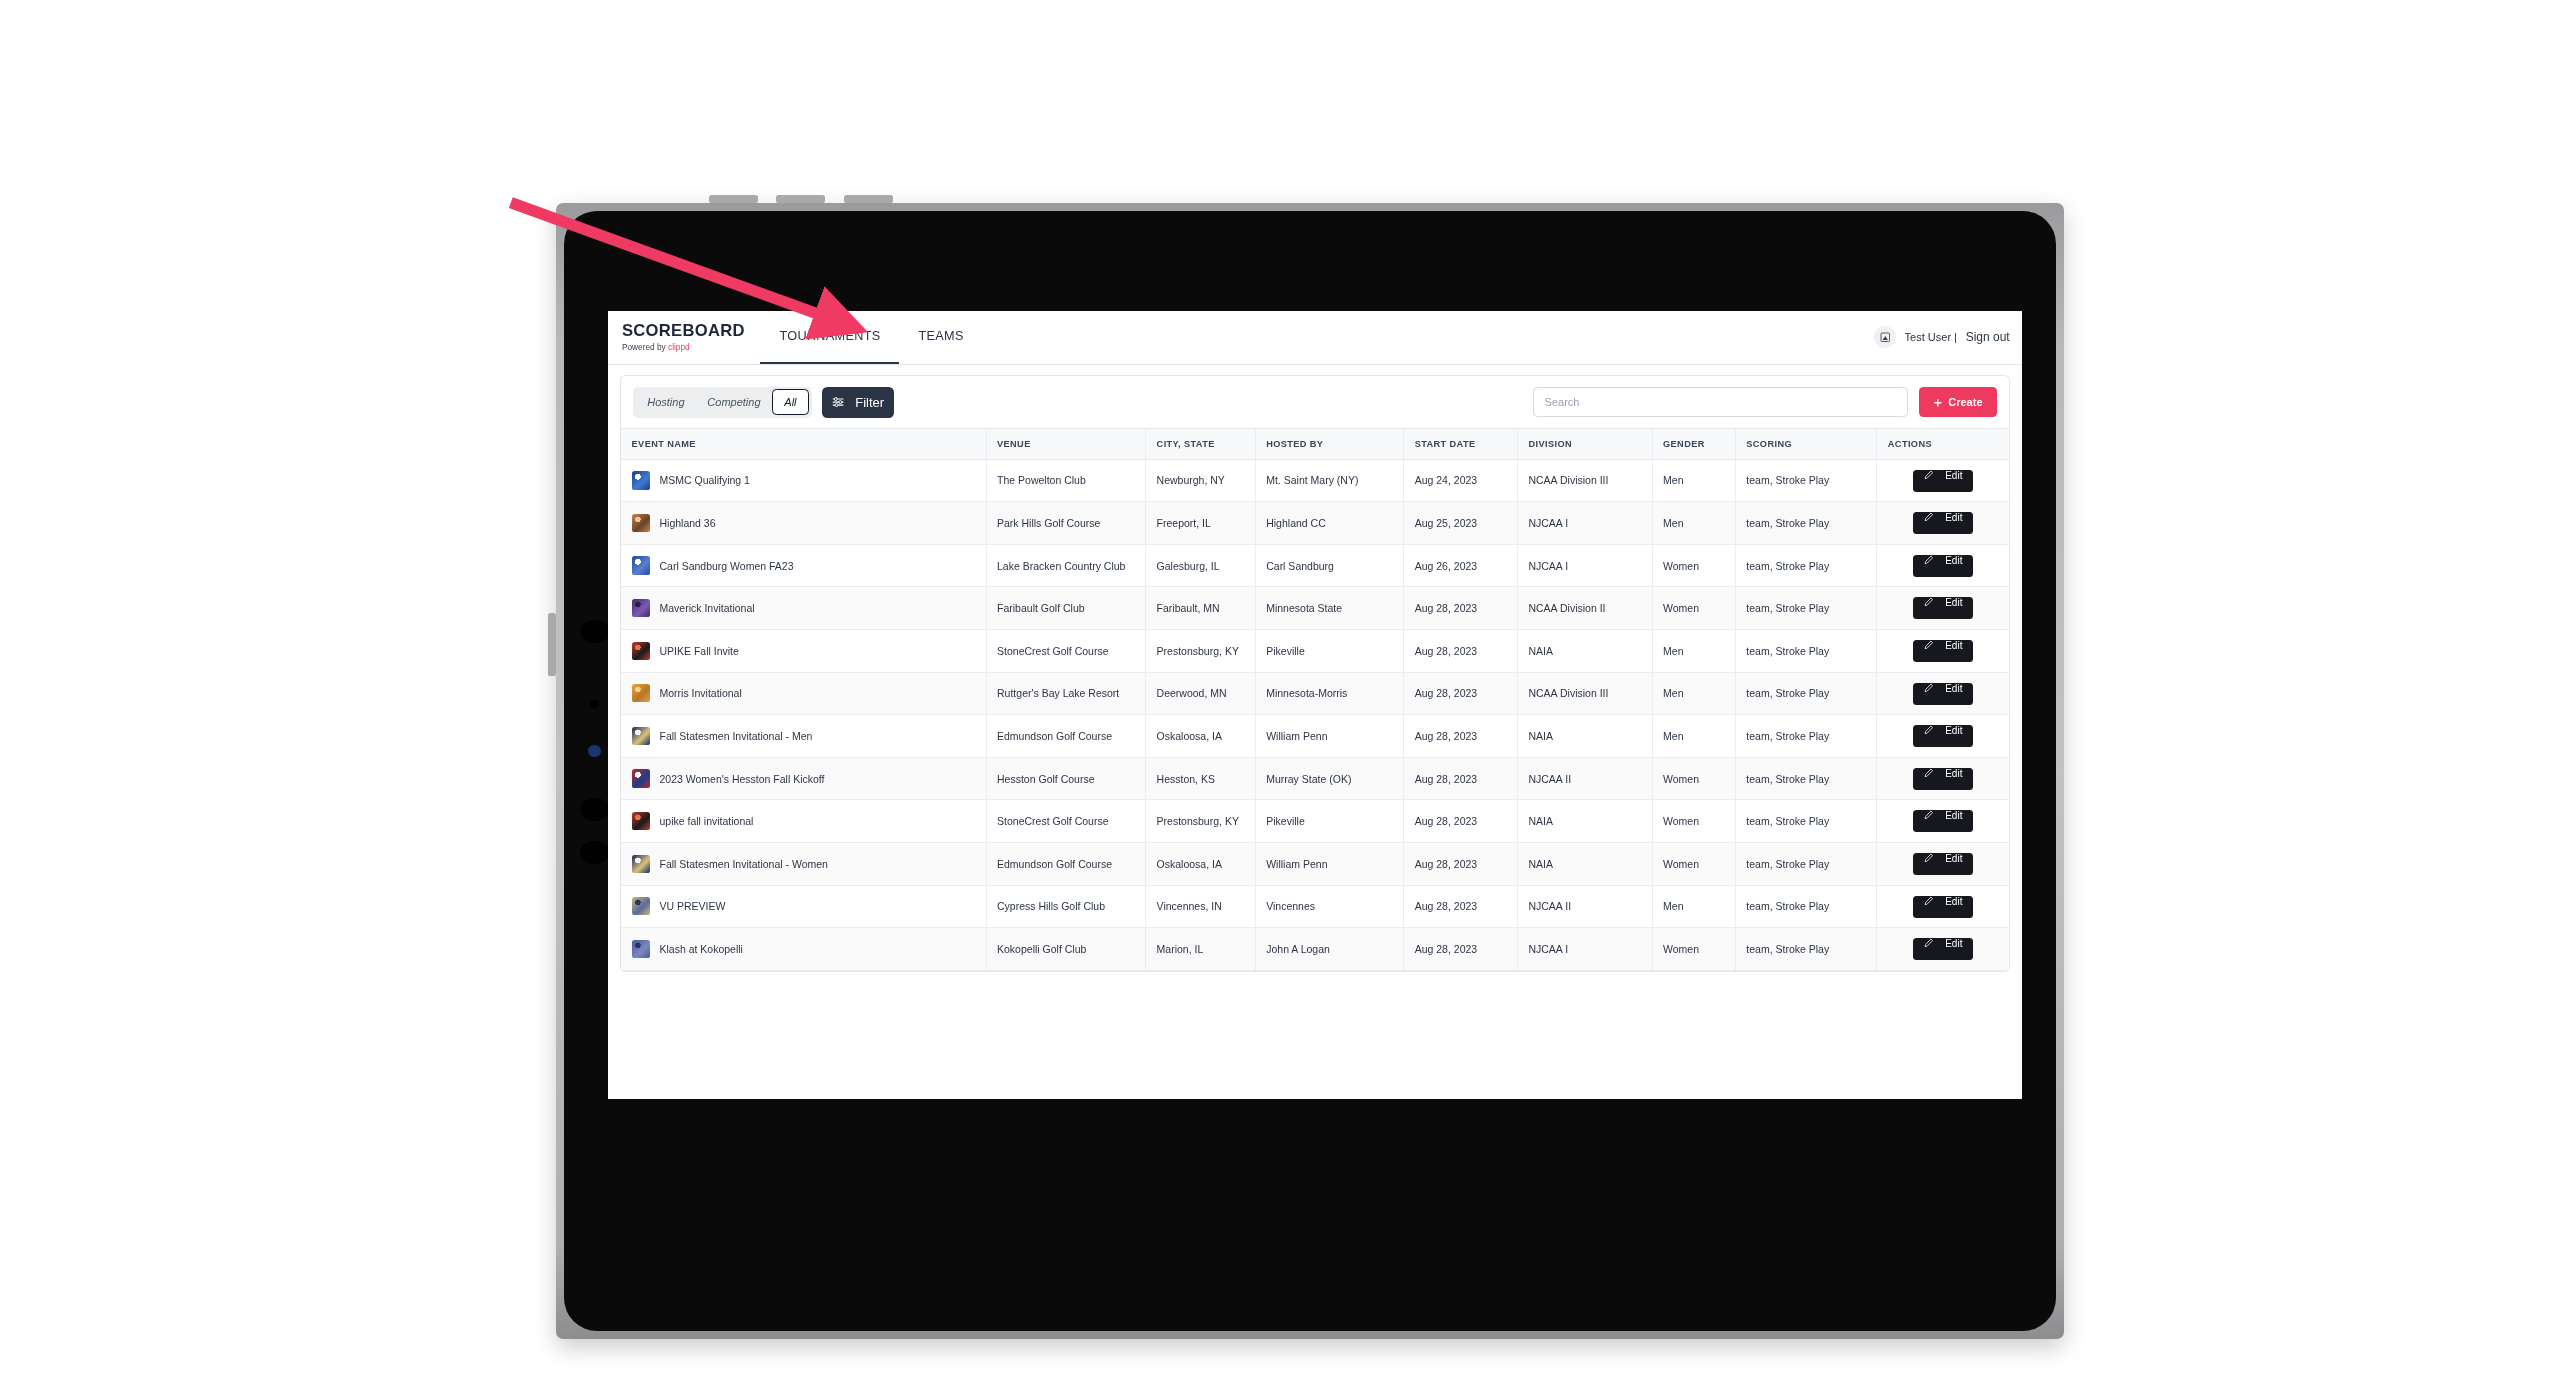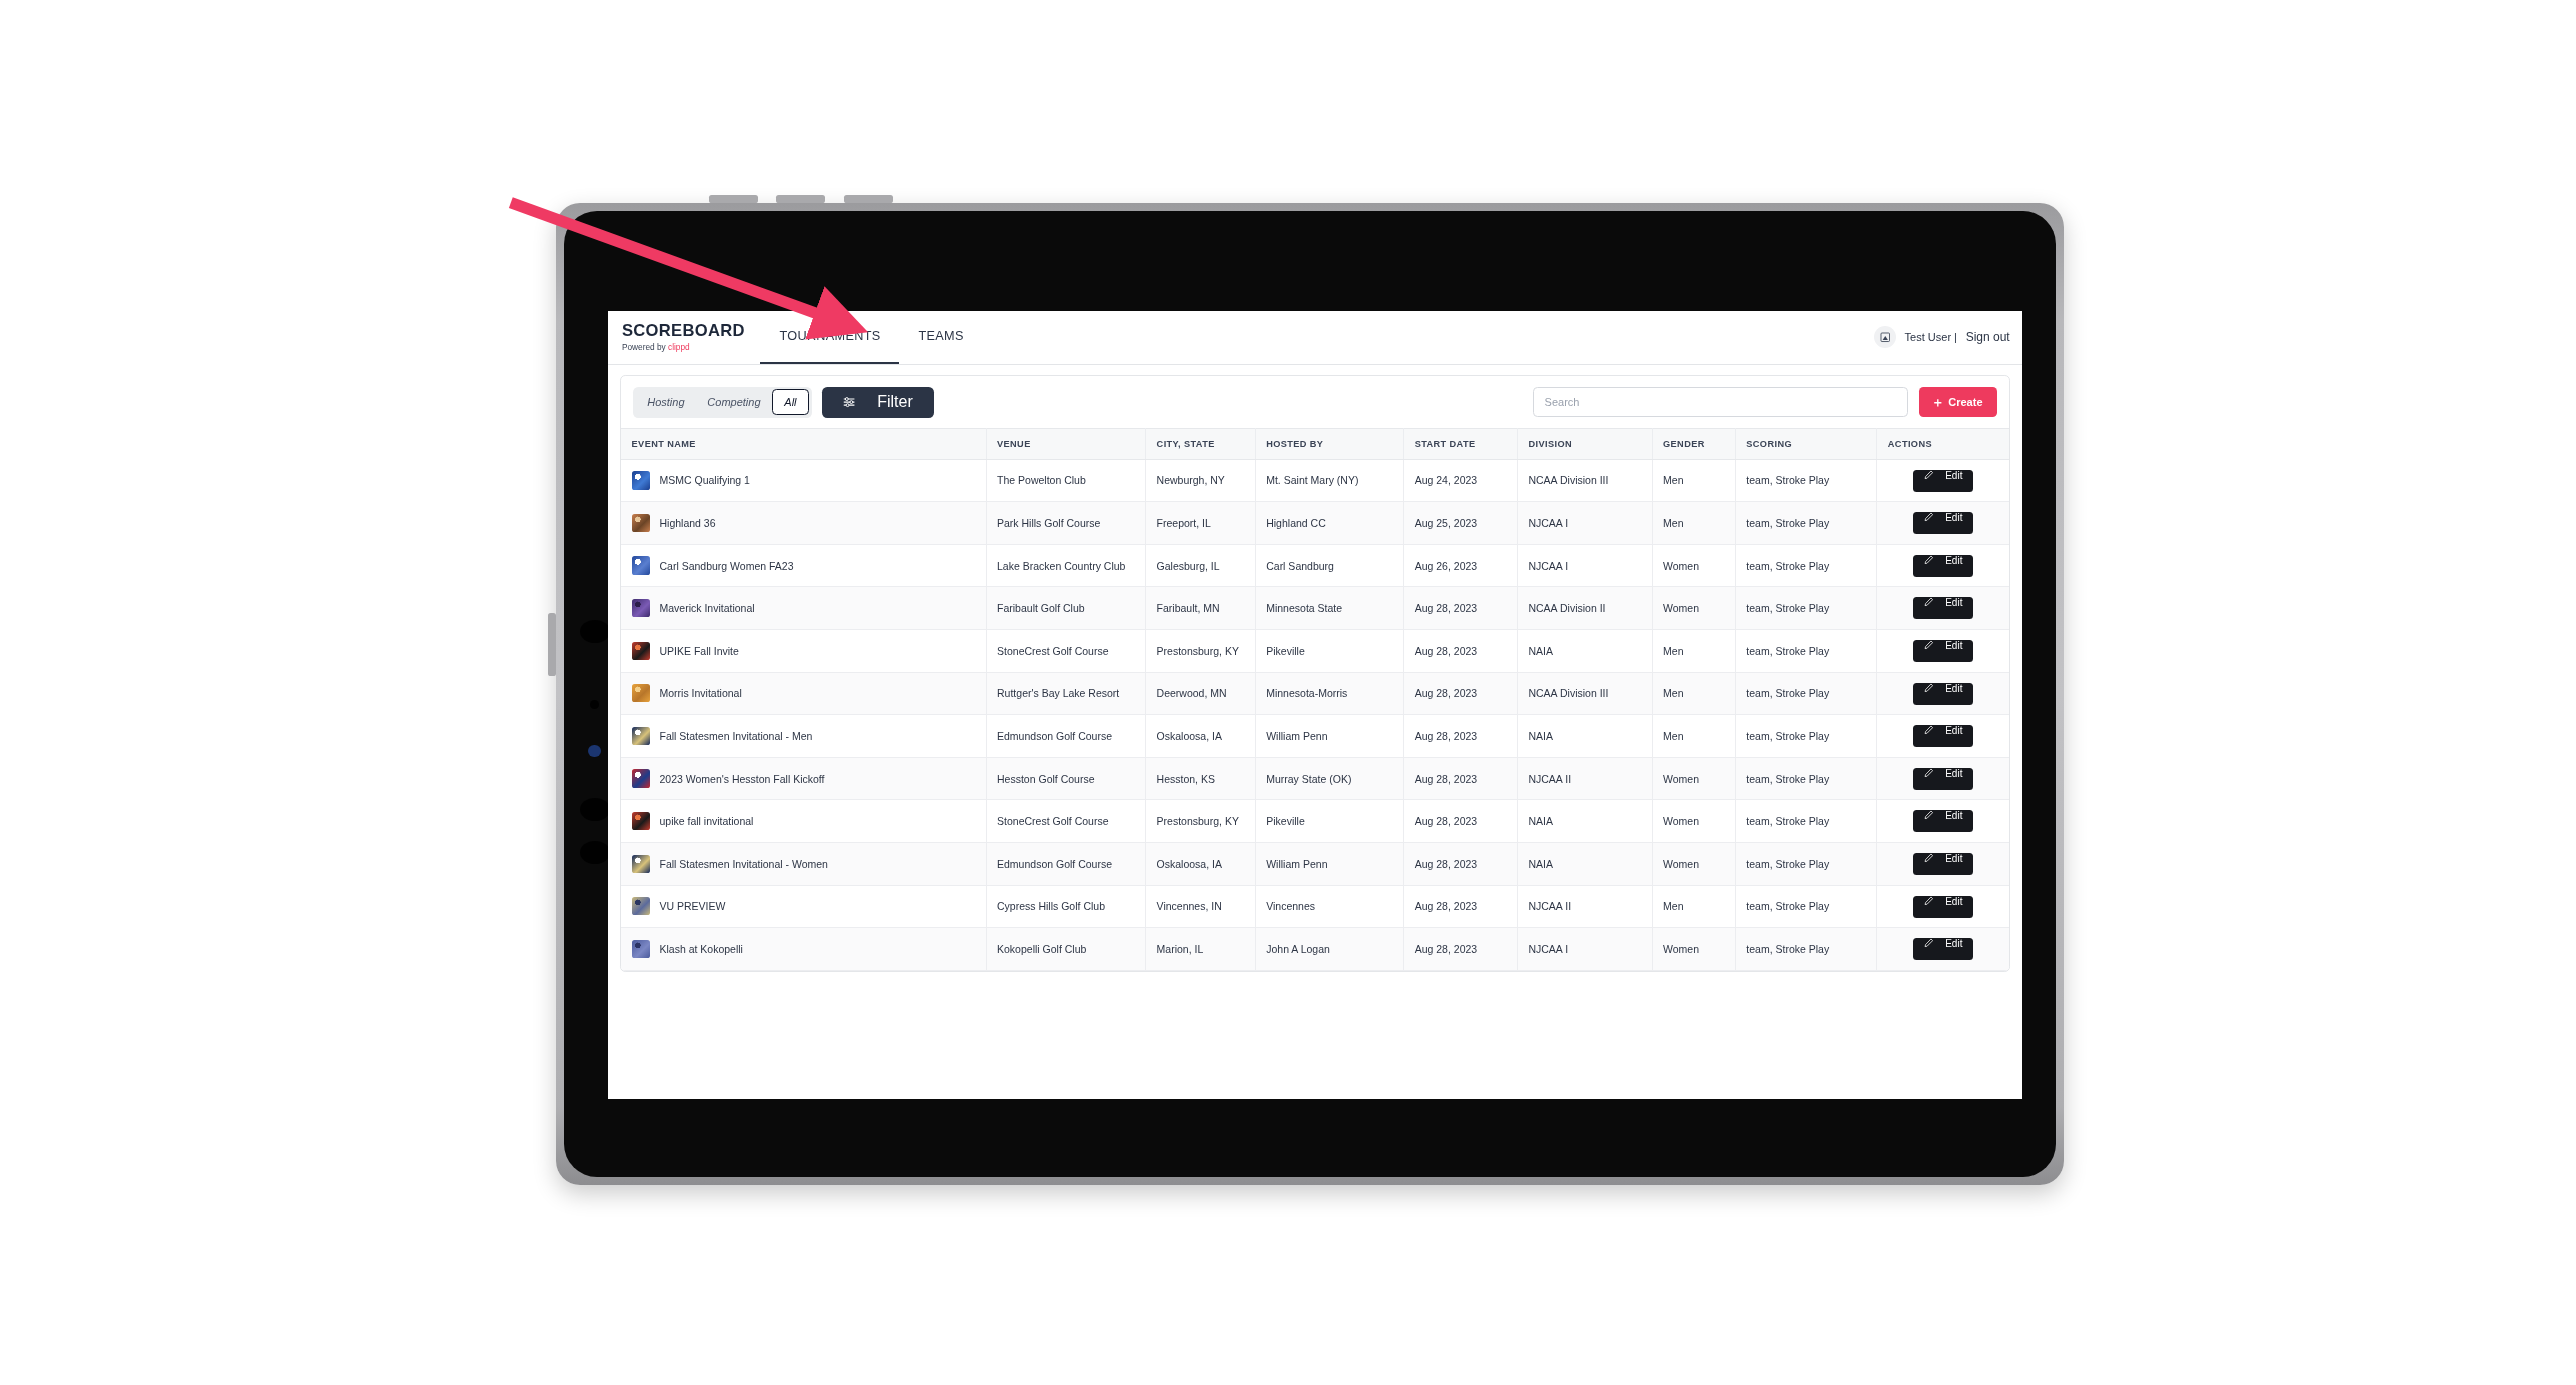--- a/index.html
+++ b/index.html
@@ -30,23 +30,23 @@
     position: absolute;
     left: 0; top: 0;
     width: 2576px; height: 1386px;
     pointer-events: none;
   }
 
   
   .device {
     position: absolute;
     left: 556px; top: 203px;
-    width: 1508px; height: 982px;
+    width: 1508px; height: 1136px;
     background: linear-gradient(180deg,#9b9b9e 0%, #b8b8bb 12%, #c2c2c5 50%, #aeaeb1 92%, #8d8d90 100%);
-    border-radius: 24px;
+    border-radius: 7px;
     padding: 7.9px;
     box-shadow: 0 8.7px 23px rgba(0,0,0,0.20);
   }
   .device-screen {
     position: relative;
     width: 100%; height: 100%;
     background: #0a0a0a;
     border-radius: 33px;
     overflow: hidden;
   }
@@ -168,26 +168,26 @@
     cursor: pointer;
     white-space: nowrap;
   }
   .seg-btn.active {
     background: #ffffff;
     color: #11182a;
     border: 1.3px solid #11182a;
     font-weight: 400;
   }
   .filter-btn {
-    display: flex; align-items: center; gap: 22px;
+    display: flex; align-items: center; gap: 11px;
     background: #2b3445;
     color: #fff;
-    font-size: 16px;
+    font-size: 13px;
     height: 31px;
-    padding: 0 21px;
+    padding: 0 10px;
     border-radius: 5.2px;
     cursor: pointer;
     white-space: nowrap;
   }
   .search-wrap { margin-left: auto; display: flex; align-items: center; gap: 10.5px; }
   .search-input {
     width: 375px; height: 30px;
     border: 0.9px solid #d6d9de;
     border-radius: 4.4px;
     padding: 0 10.5px;

